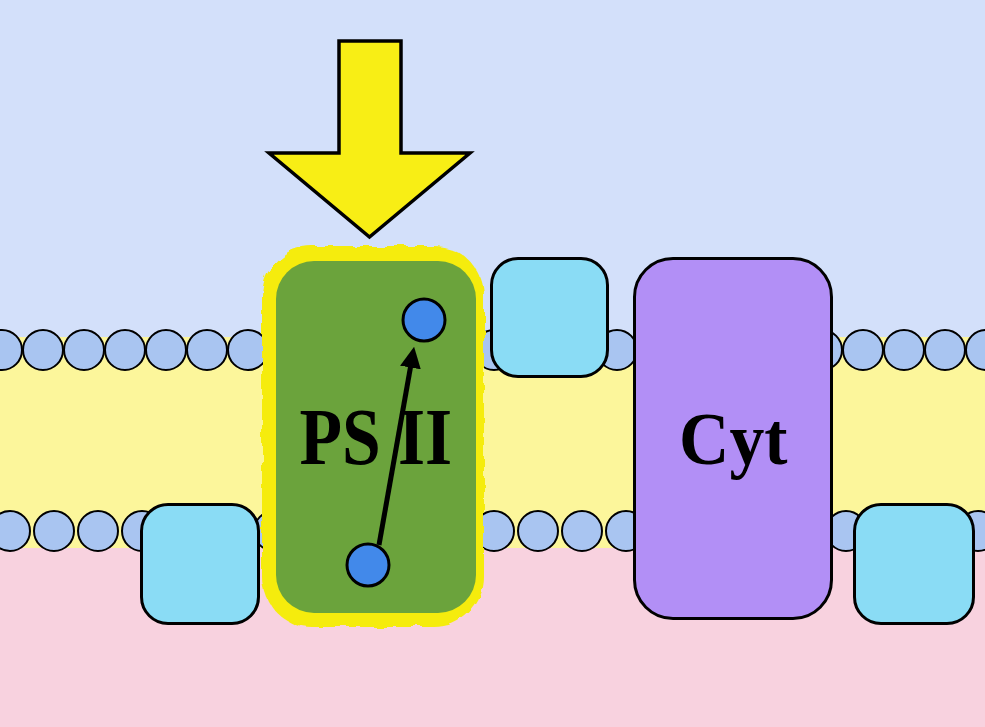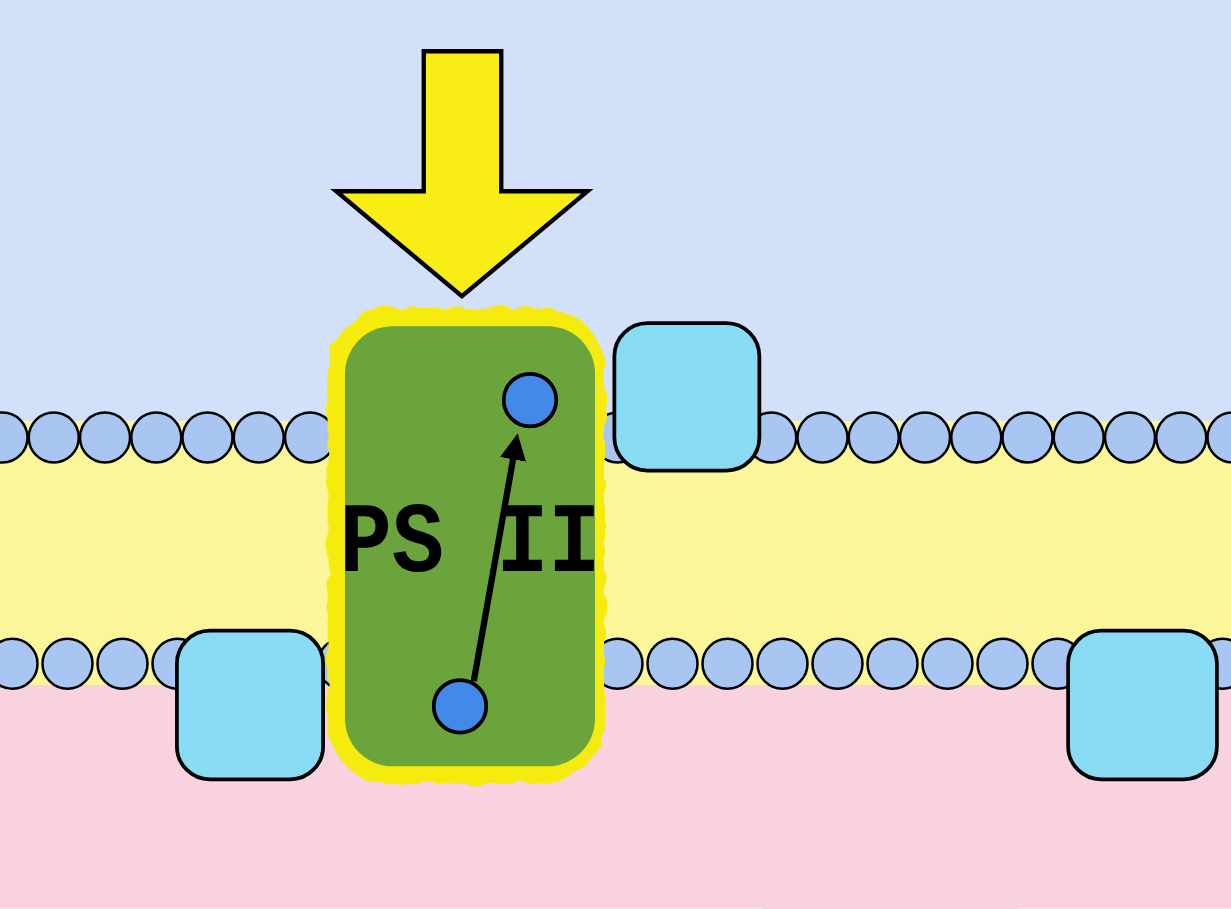--- a/index.html
+++ b/index.html
@@ -3,21 +3,21 @@
 <meta charset="utf-8">
 <style>
   html, body { margin: 0; padding: 0; background: #ffffff; }
   * { box-sizing: border-box; }
 
   .scene {
     position: relative;
     width: 985px;
     height: 727px;
     overflow: hidden;
-    font-family: Liberation Mono, monospace;
+    font-family: Liberation Serif, serif;
   }
 
   
   .bg-top    { position: absolute; left: 0; top: 0;    width: 985px; height: 337px; background: var(--bg-top); }
   .band      { position: absolute; left: 0; top: 337px; width: 985px; height: 211px; background: var(--band-yellow); }
   .bg-bottom { position: absolute; left: 0; top: 548px; width: 985px; height: 179px; background: var(--bg-bottom); }
 
   
   .bead-row { position: absolute; left: 0; top: 0; }
   .bead {
@@ -163,14 +163,17 @@
   <div class="psii-highlight"></div>
   <div class="psii-box">
     <div class="psii-label">PS II</div>
     <svg class="psii-svg" viewBox="0 0 200 352">
       <circle cx="148" cy="59" r="21" fill="var(--electron-blue)" stroke="var(--ink)" stroke-width="3"></circle>
       <circle cx="92" cy="304" r="21" fill="var(--electron-blue)" stroke="var(--ink)" stroke-width="3"></circle>
       <line x1="103" y1="284" x2="137" y2="92" stroke="var(--ink)" stroke-width="5" marker-end="url(#ehead)"></line>
     </svg>
   </div>
 
+  <div class="cyt-box">
+    <div class="cyt-label">Cyt</div>
+  </div>
 
 </div>
 
 </body></html>

